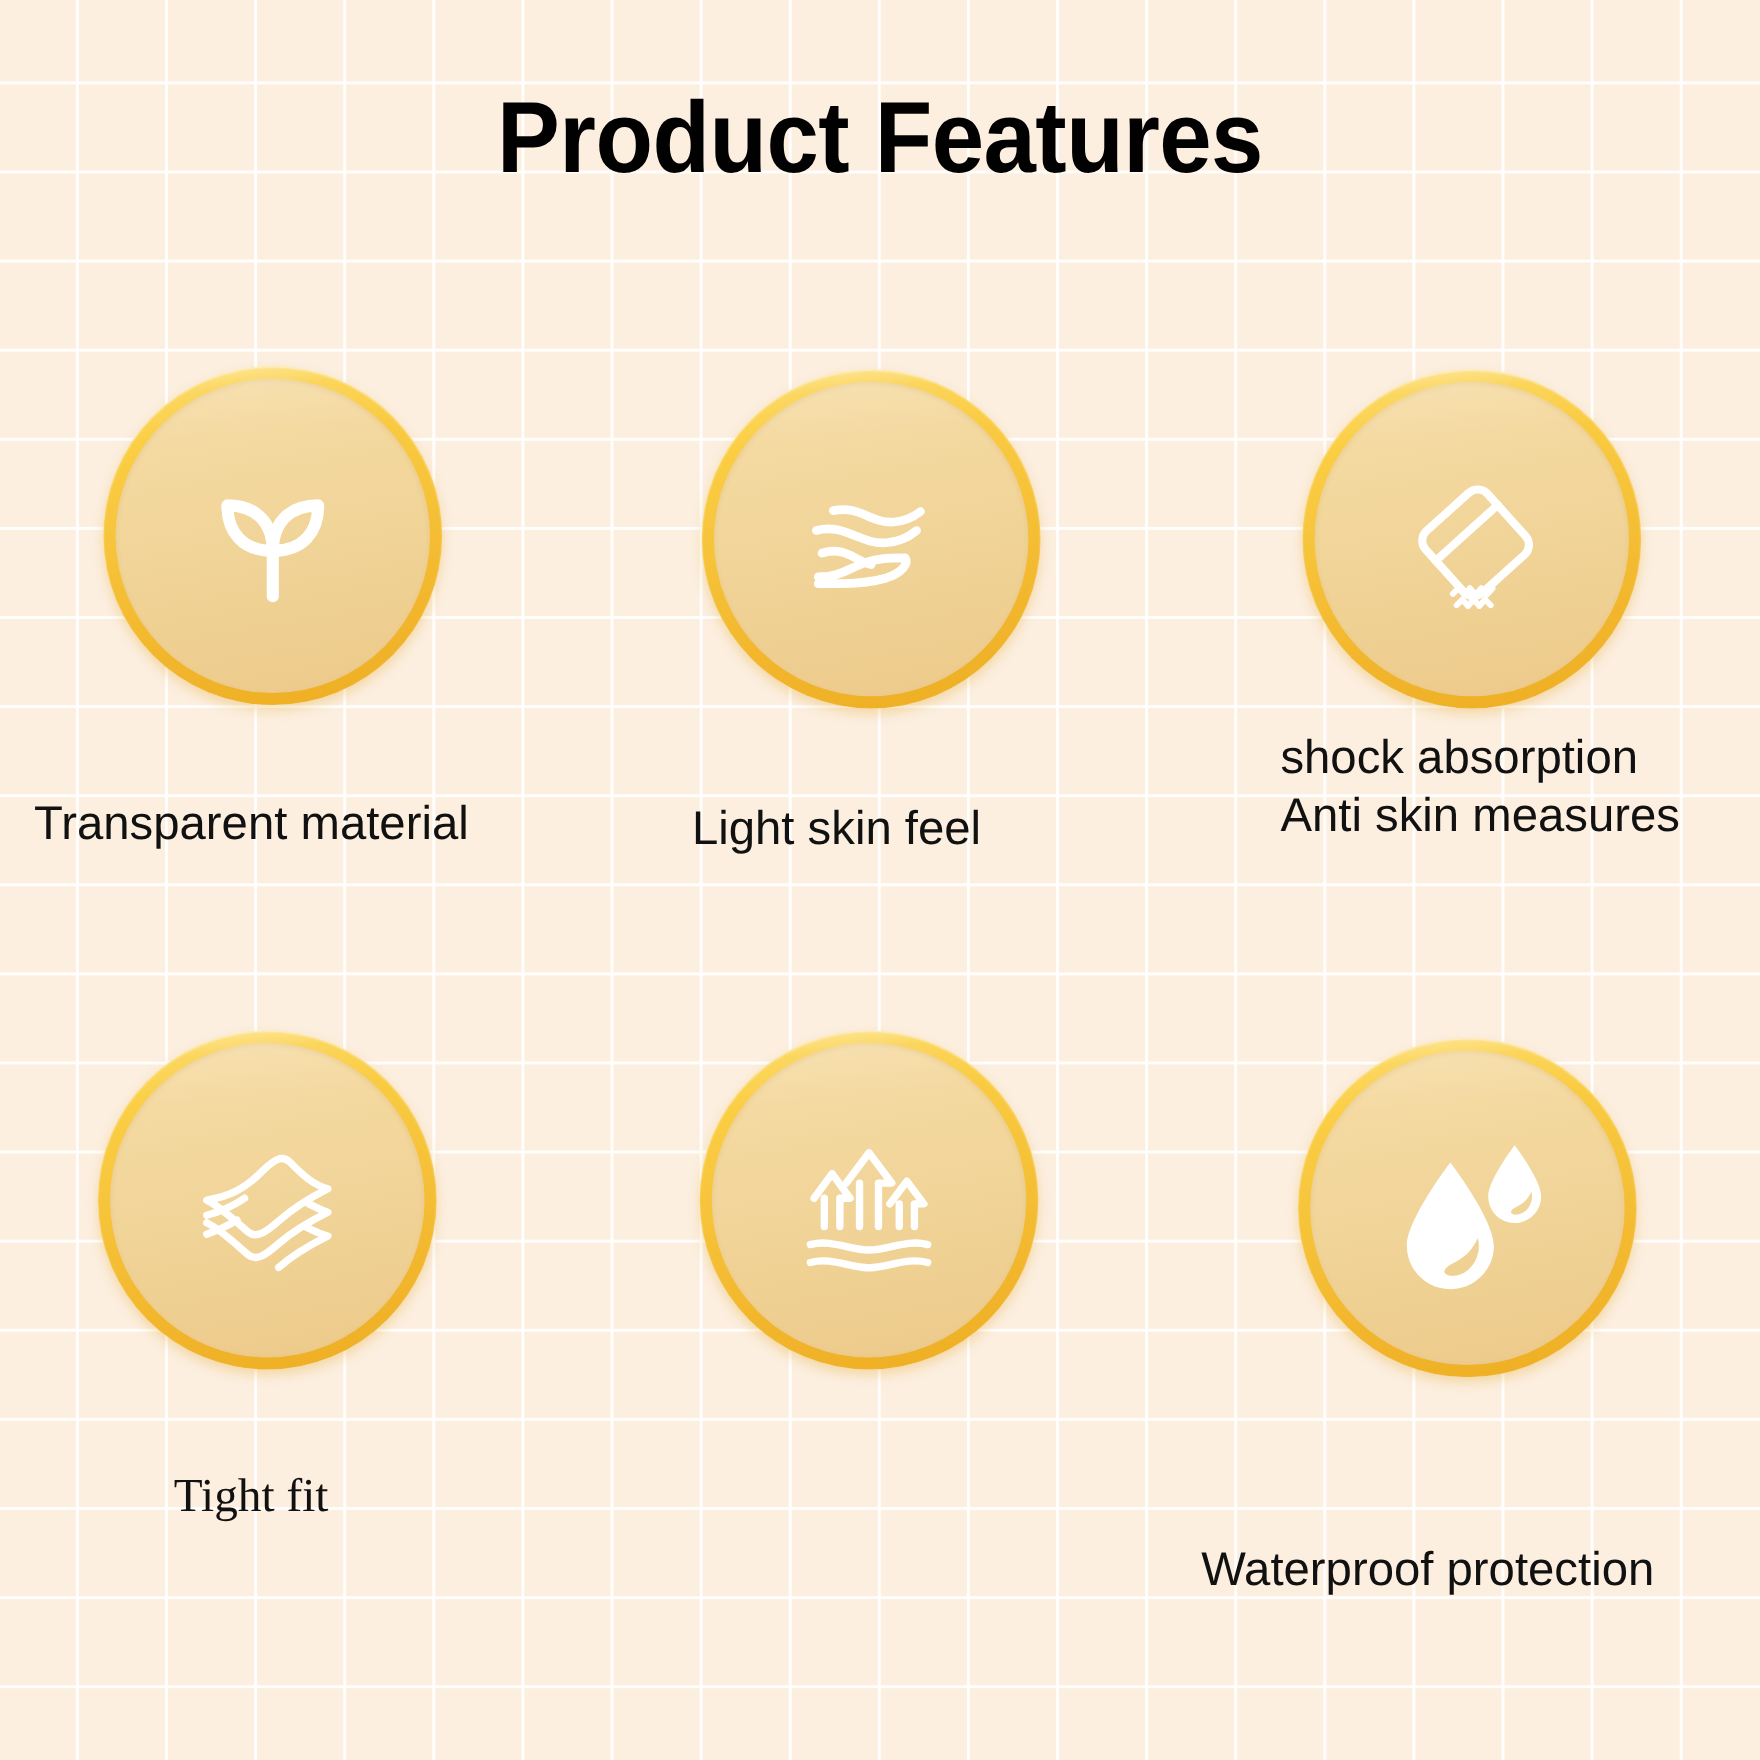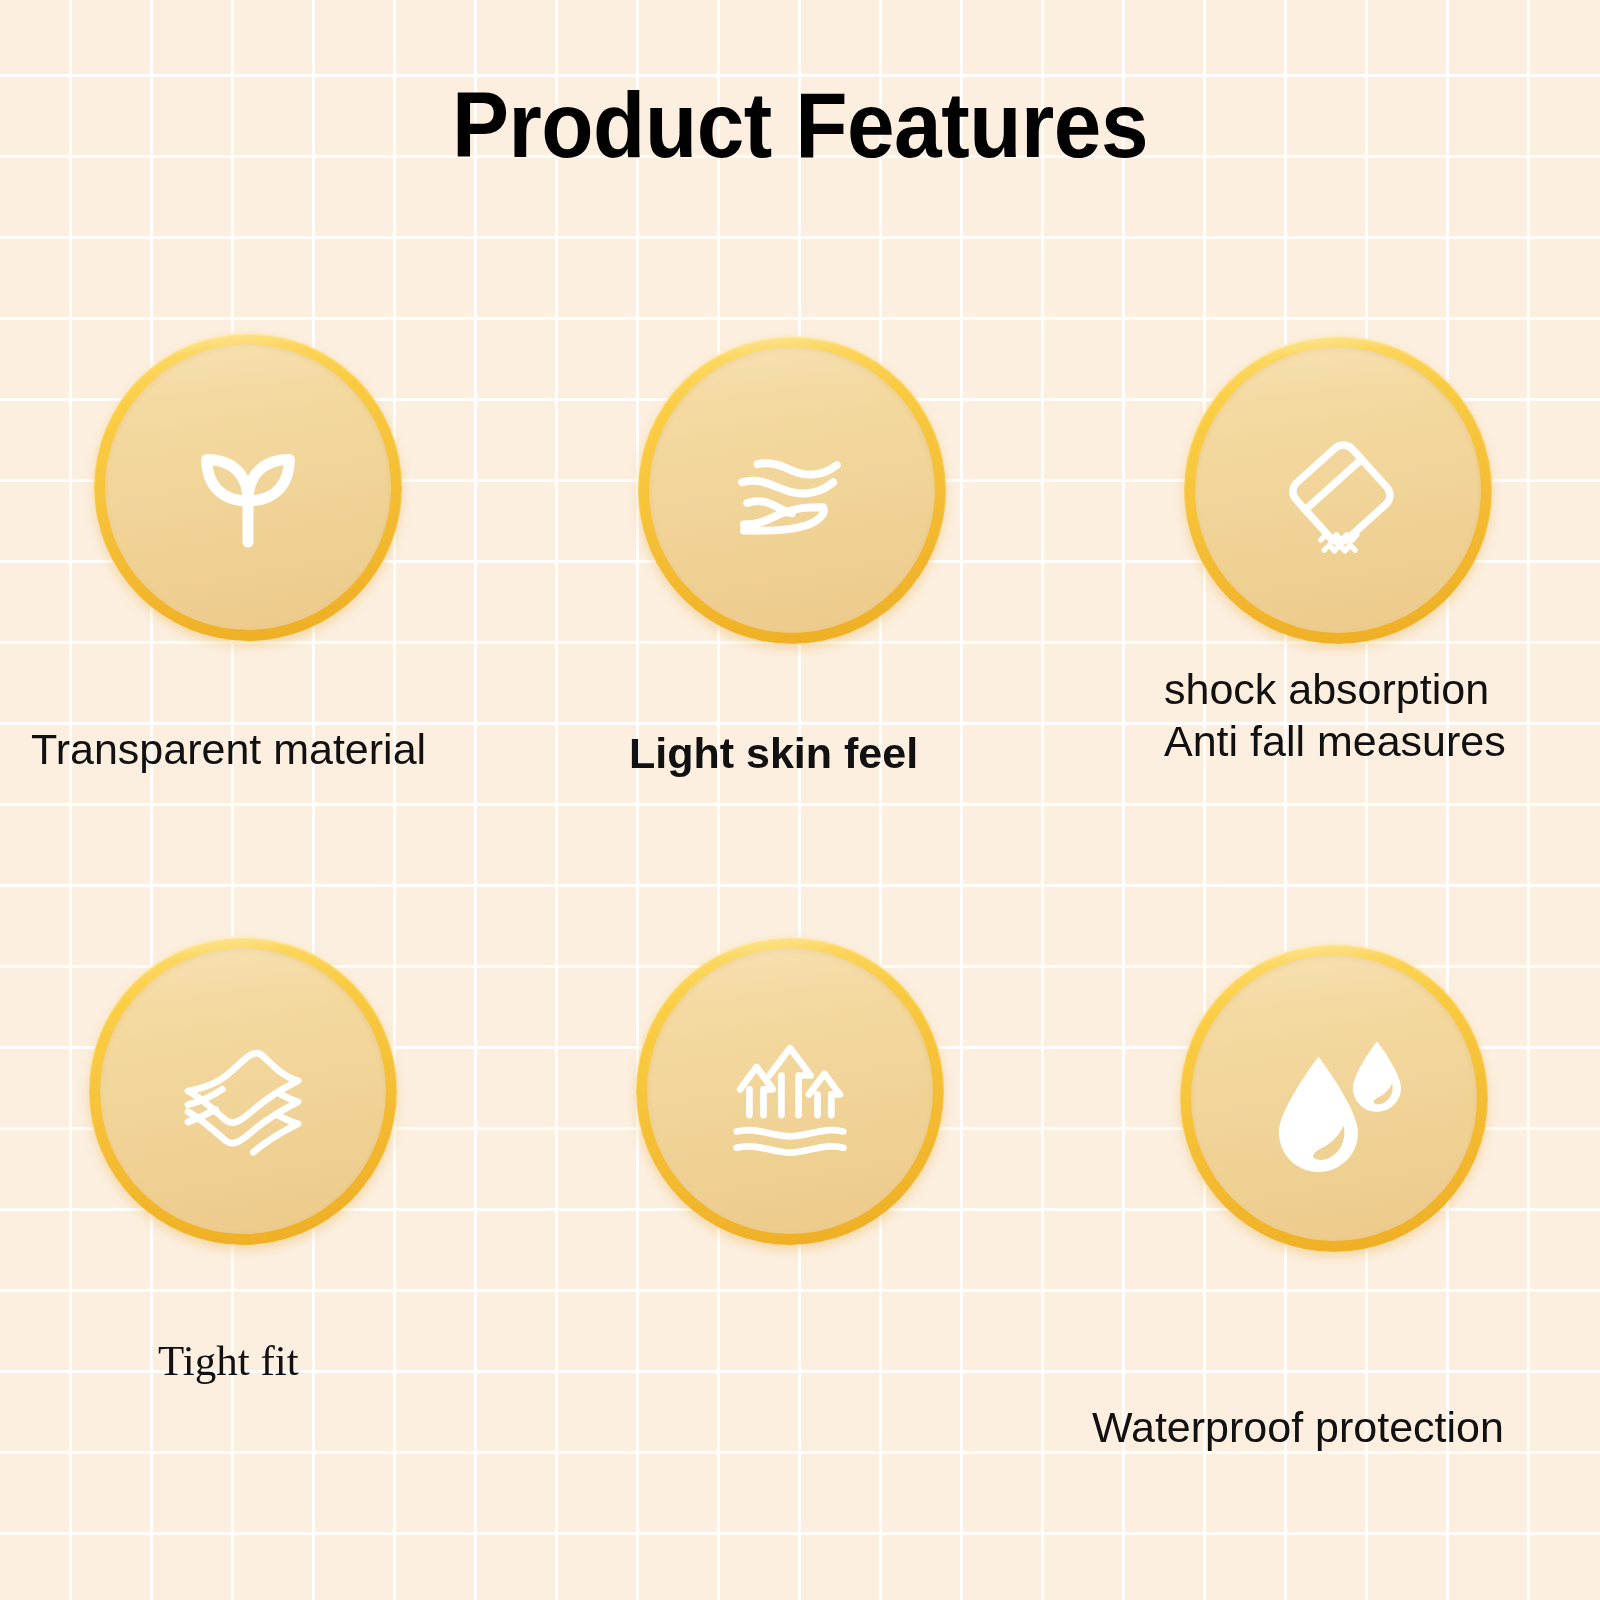--- a/index.html
+++ b/index.html
@@ -120,21 +120,21 @@
   #cell-transparent-material { top: 333px; left: 94px; }
   #cell-light-skin-feel      { top: 336px; left: 638px; }
   #cell-shock-absorption     { top: 336px; left: 1184px; }
   
   #cell-tight-fit            { top: 937px; left: 89px; }
   #cell-breathable-design    { top: 937px; left: 636px; }
   #cell-waterproof-protection{ top: 944px; left: 1180px; }
 
   
   #label-transparent-material  { top: 723px;  left: 31px; }
-  #label-light-skin-feel       { top: 727px;  left: 629px; font-weight: bold; }
+  #label-light-skin-feel       { top: 727px;  left: 629px; }
   #label-shock-absorption      { top: 663px;  left: 1164px; }
   #label-tight-fit             { top: 1335px; left: 158px; font-family: Liberation Serif, serif; }
   #label-breathable-design     { top: 1335px; left: 600px; }
   #label-waterproof-protection { top: 1401px; left: 1092px; }
 </style>
 </head>
 <body>
 
 <div id="grid-bg"></div>
 
@@ -188,21 +188,21 @@
             </g>
             <path d="M40 79 L 43 76 L 46 79.4 L 49 76 L 52 79.4 L 55 76 L 58 79.4 L 61 76" stroke-width="3.1"></path>
             <path d="M42 85 L 45 82 L 48 85.4 L 51 82 L 54 85.4 L 57 82 L 60 85" stroke-width="3.1"></path>
           </g>
         </svg>
       </div>
     </div>
   </div>
   <div class="feature-label" id="label-shock-absorption">
     <span class="line">shock absorption</span>
-    <span class="line">Anti fall measures</span>
+    <span class="line">Anti skin measures</span>
   </div>
 
   <div class="feature-cell" id="cell-tight-fit">
     <div class="coin">
       <div class="coin-inner">
         <svg class="icon-svg" viewBox="0 0 100 100">
           <g fill="none" stroke="#ffffff" stroke-width="3.9" stroke-linecap="round" stroke-linejoin="round">
             <path d="M18 50 C 30 48, 38 44, 46 36 C 54 28, 58 26, 62 30 C 68 36, 74 42, 82 44 C 74 48, 64 54, 56 61 C 48 68, 44 70, 40 67 C 34 62, 26 54, 18 50 Z"></path>
             <path d="M18 58 C 26 56, 32 53, 38 49"></path>
             <path d="M72 52 C 76 54, 79 55.6, 82 56.4 C 74 60.4, 64 66, 56 73 C 48 80, 44 82, 40 79 C 34 74, 26 66, 18 62"></path>

